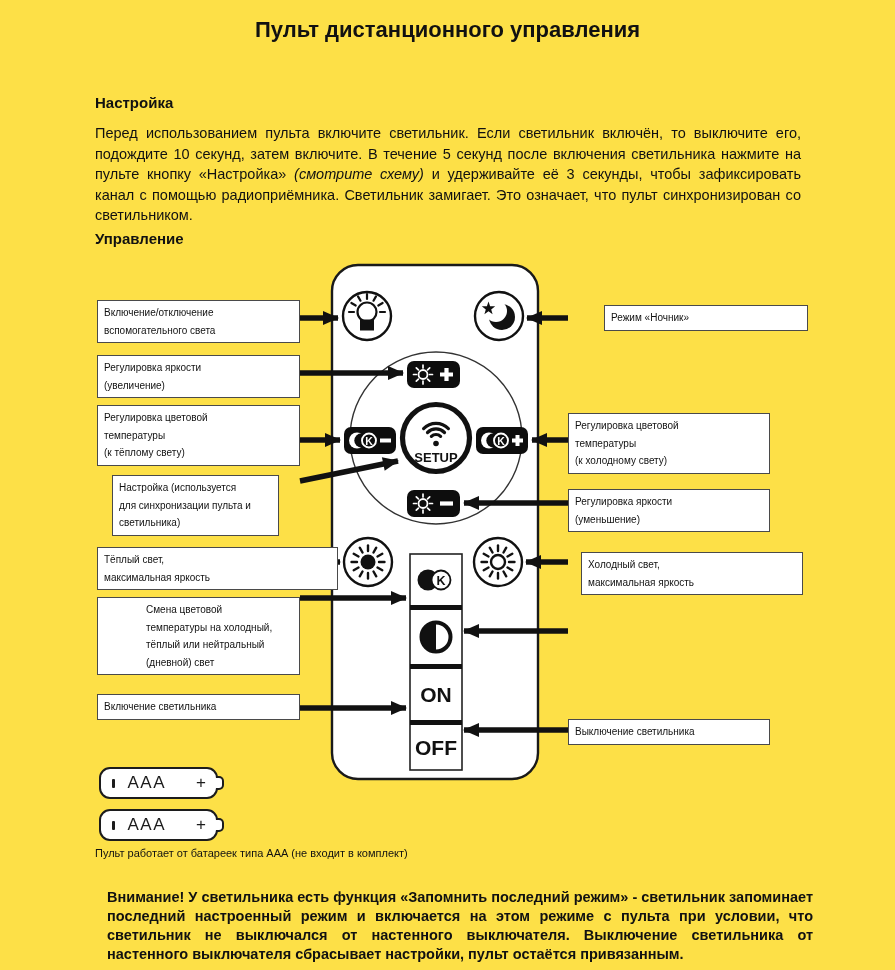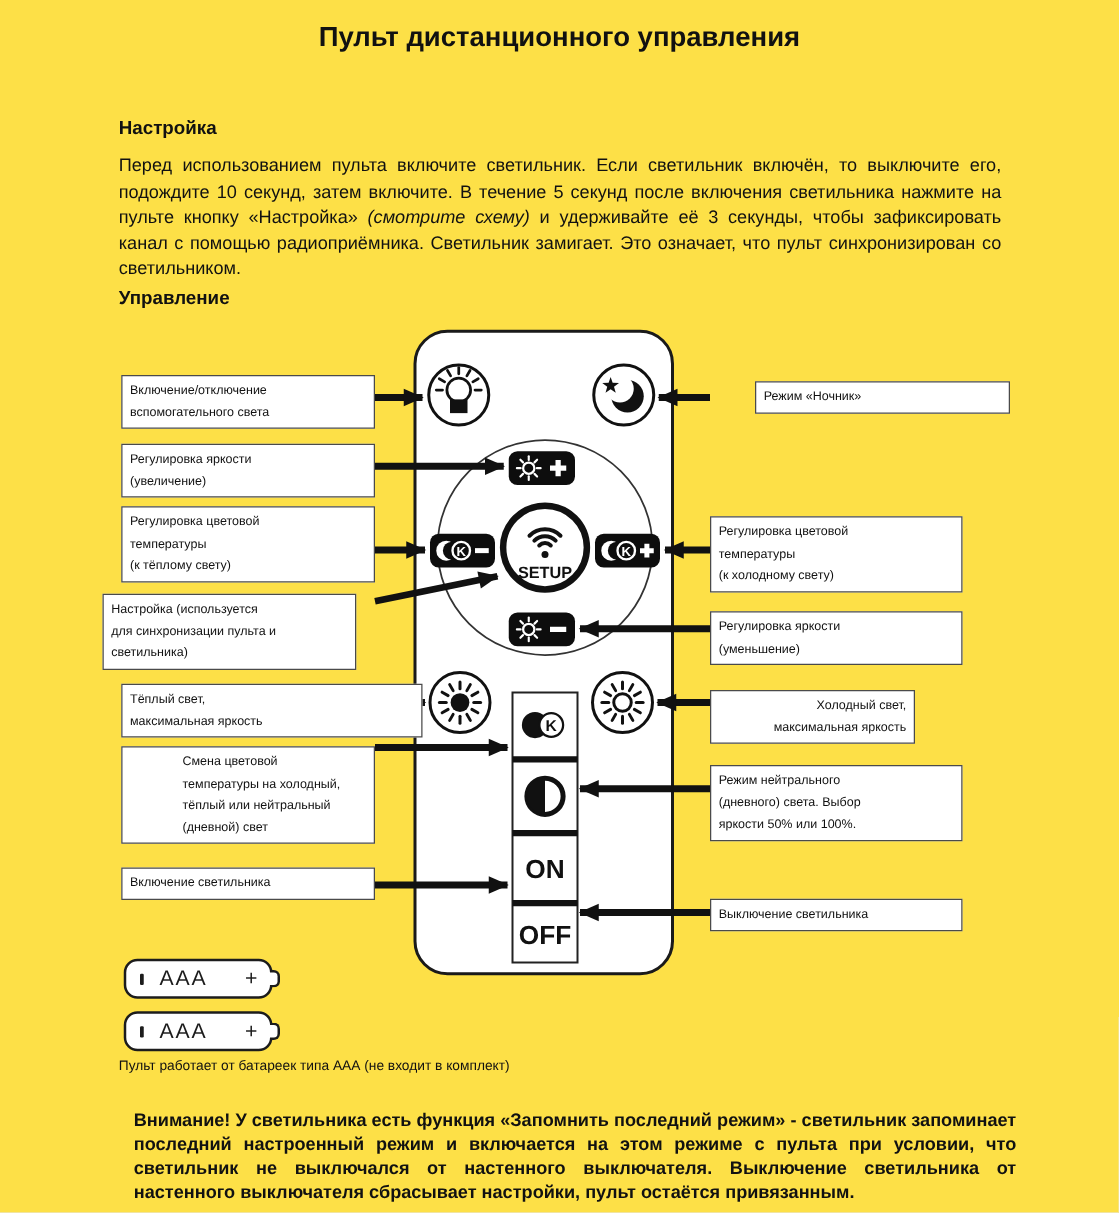--- a/index.html
+++ b/index.html
@@ -221,42 +221,39 @@
     </g>
   </svg>
 
   <div class="abs lbox" style="left:97px;top:300px;width:203px;">Включение/отключение
 вспомогательного света</div>
   <div class="abs lbox" style="left:97px;top:355px;width:203px;">Регулировка яркости
 (увеличение)</div>
   <div class="abs lbox" style="left:97px;top:405px;width:203px;">Регулировка цветовой
 температуры
 (к тёплому свету)</div>
-  <div class="abs lbox" style="left:82px;top:475px;width:203px;">Настройка (используется
+  <div class="abs lbox" style="left:112px;top:475px;width:167px;">Настройка (используется
 для синхронизации пульта и
 светильника)</div>
   <div class="abs lbox" style="left:97px;top:547px;width:241px;">Тёплый свет,
 максимальная яркость</div>
   <div class="abs lbox" style="left:97px;top:597px;width:203px;padding-left:48px;">Смена цветовой
 температуры на холодный,
 тёплый или нейтральный
 (дневной) свет</div>
   <div class="abs lbox" style="left:97px;top:694px;width:203px;">Включение светильника</div>
 
   <div class="abs lbox" style="left:568px;top:305px;width:204px;margin-left:36px;">Режим «Ночник»</div>
   <div class="abs lbox" style="left:568px;top:413px;width:202px;">Регулировка цветовой
 температуры
 (к холодному свету)</div>
   <div class="abs lbox" style="left:568px;top:489px;width:202px;">Регулировка яркости
 (уменьшение)</div>
-  <div class="abs lbox" style="left:568px;top:552px;width:164px;text-align:right;">Холодный свет,
+  <div class="abs lbox" style="left:581px;top:552px;width:222px;">Холодный свет,
 максимальная яркость</div>
-  <div class="abs lbox" style="left:568px;top:612px;width:202px;">Режим нейтрального
-(дневного) света. Выбор
-яркости 50% или 100%.</div>
   <div class="abs lbox" style="left:568px;top:719px;width:202px;">Выключение светильника</div>
 
   <div class="battery" style="top:767px;">
     <span class="tick"></span>
     <span class="cell-label">AAA</span>
     <span class="plus">+</span>
     <span class="bump"></span>
   </div>
   <div class="battery" style="top:809px;">
     <span class="tick"></span>

